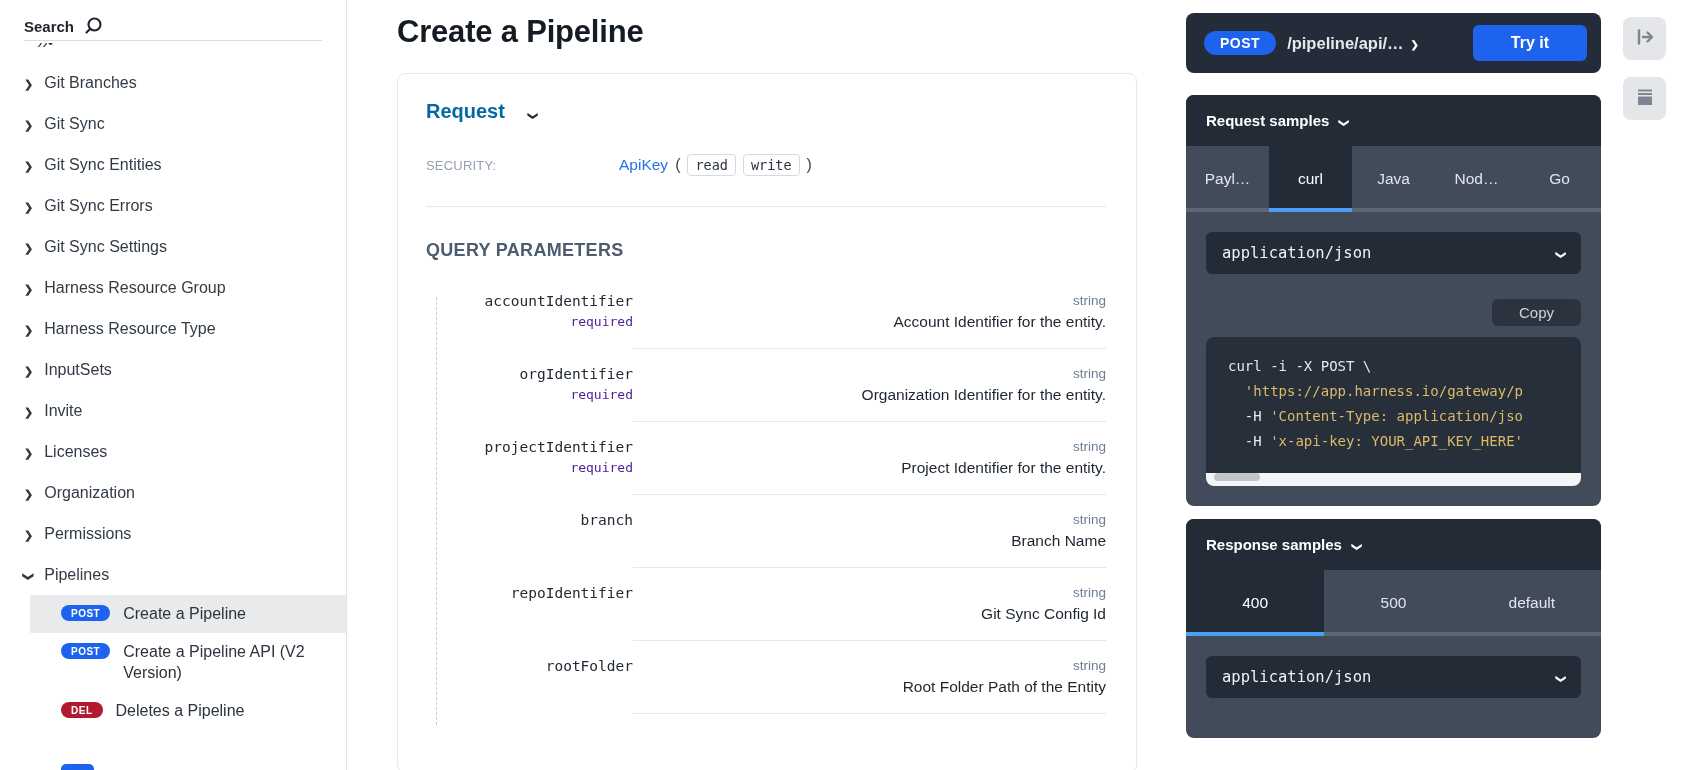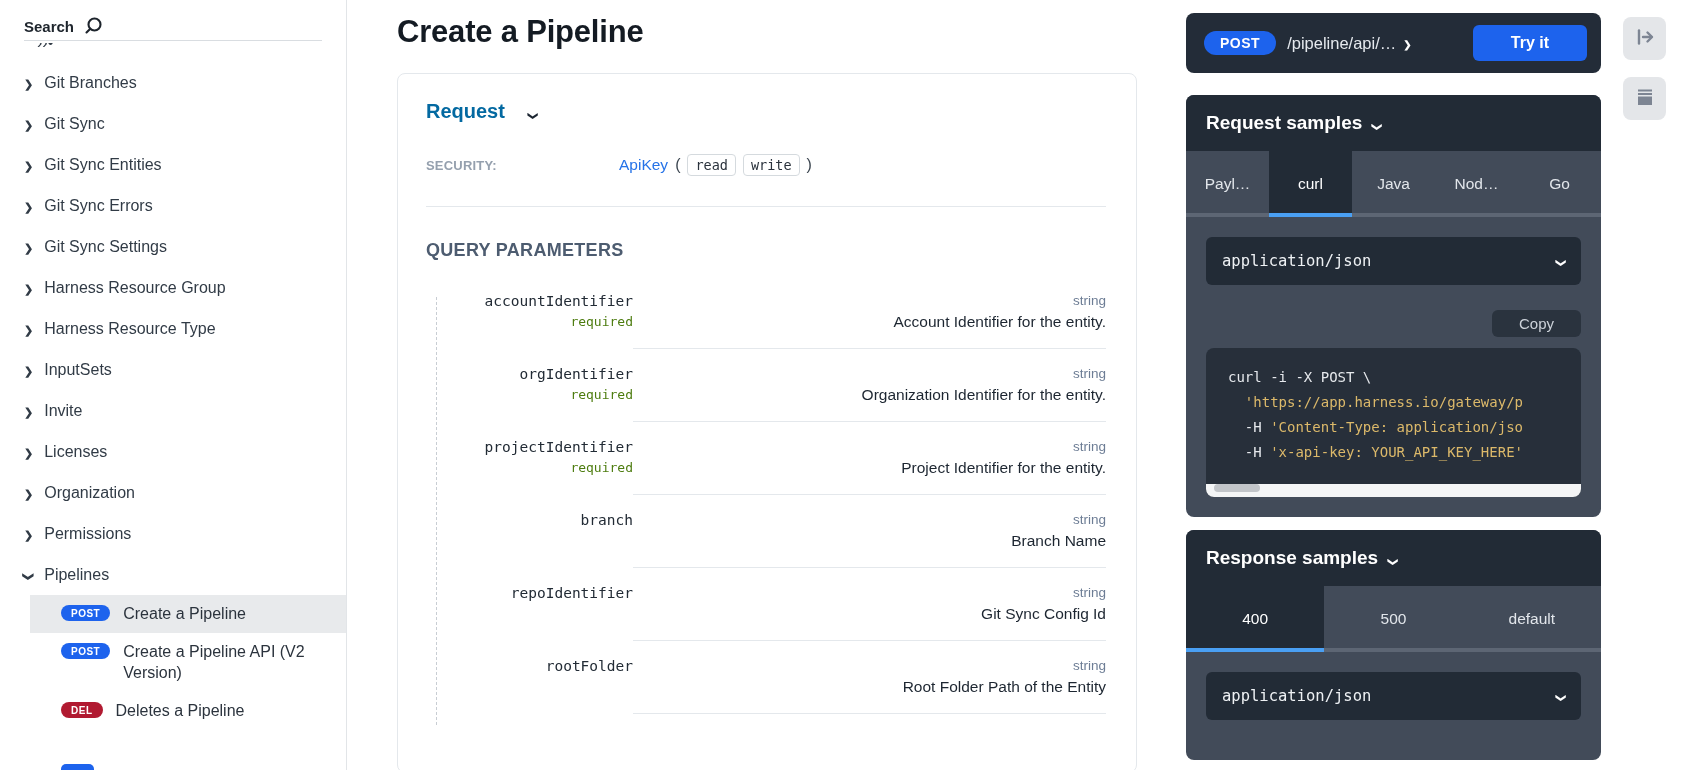--- a/index.html
+++ b/index.html
@@ -30,54 +30,54 @@
   .badge.del { background:#b11a31; }
   .child-label { font-size:16px; color:#2b333d; max-width:232px; line-height:1.35; }
   .partial-badge { position:absolute; left:61px; bottom:-3px; width:33px; height:9px; border-radius:5px 5px 0 0; background:#1d63ed; }
 
   
   .main { position:absolute; left:397px; top:0; width:740px; height:770px; }
   .page-title { margin-top:14px; font-size:31px; font-weight:700; color:#141b23; letter-spacing:-.2px; }
   .card { margin-top:23px; border:1px solid #e4e8ec; border-radius:8px; padding:26px 30px 10px 28px; height:700px; overflow:hidden; }
   .req-head { display:flex; align-items:center; gap:24px; font-size:20px; font-weight:700; color:#0369a1; cursor:pointer; }
   .sec-row { display:flex; margin-top:31px; align-items:baseline; }
-  .sec-label { width:193px; flex:none; font-size:13px; font-weight:700; color:#95a0ae; letter-spacing:.2px; }
+  .sec-label { width:193px; flex:none; font-size:13px; font-weight:400; color:#95a0ae; letter-spacing:.2px; }
   .sec-val { display:flex; align-items:center; gap:7px; font-size:15.5px; color:#1b2430; }
   .sec-val a { color:#2673e8; text-decoration:none; cursor:pointer; }
   .paren { font-size:16px; color:#3c4650; }
   .chip { font-family:"DejaVu Sans Mono", monospace; font-size:13.5px; color:#2a323c; border:1px solid #d5dade; border-radius:4px; padding:2px 7px; background:#fff; }
   .rule { border:none; border-top:1px solid #e4e8ec; margin:30px 0 0 0; }
   .qp-label { margin-top:33px; font-size:18px; font-weight:700; color:#4d5c70; letter-spacing:.3px; }
   .params { position:relative; margin-top:32px; }
   .dashline { position:absolute; left:10px; top:4px; bottom:6px; border-left:1px dashed #c8cdd3; }
   .param { display:flex;text-align:right; }
   .pleft { width:207px; flex:none; padding-left:25px; }
   .pname { display:block; font-family:"DejaVu Sans Mono", monospace; font-size:14.5px; color:#222b35; }
-  .preq { display:block; margin-top:5px; font-family:"DejaVu Sans Mono", monospace; font-size:13px; color:#4d7c0f; }
+  .preq { display:block; margin-top:5px; font-family:"DejaVu Sans Mono", monospace; font-size:13px; color:#4c1d95; }
   .pright { flex:1; border-bottom:1px solid #e4e8ec; padding-bottom:17px; margin-bottom:17px; }
   .ptype { font-size:13.5px; color:#6d7d95; }
   .pdesc { margin-top:5px; font-size:15.5px; color:#1d2631; }
 
   
   .rightcol { position:absolute; left:1186px; top:13px; width:415px; }
   .endpoint-bar { display:flex; align-items:center; background:#232c38; border-radius:8px; height:60px; padding:0 14px 0 18px; }
   .endpoint-bar .badge { border-radius:14px; padding:5px 16px 4px 16px; font-size:14px; margin:0; }
-  .endpoint-path { margin-left:11px; font-size:16.5px; color:#e5e9ee; cursor:pointer; }
+  .endpoint-path { margin-left:11px; font-size:16.5px; color:#e5e9ee; cursor:pointer;font-weight:bold; }
   .endpoint-bar .chev { margin-left:7px; }
   .tryit { margin-left:auto; background:#1d63ed; color:#fff; border:none; border-radius:6px; font-family:inherit; font-size:16px; font-weight:700; padding:9px 38px; cursor:pointer; }
 
   .panel { background:#424b59; border-radius:8px; overflow:hidden; margin-top:22px; }
-  .panel-head { display:flex; align-items:center; gap:11px; background:#222b36; padding:17px 20px; font-size:19px; font-weight:700; color:#fff; cursor:pointer; }
+  .panel-head { display:flex; align-items:center; gap:11px; background:#222b36; padding:17px 20px; font-size:15px; font-weight:700; color:#fff; cursor:pointer; }
   .tabstrip { position:relative; display:flex; height:66px; }
   .tabstrip::before { content:""; position:absolute; left:0; right:0; bottom:0; height:4px; background:#757d8a; opacity:.55; }
   .tab { position:relative; flex:1; display:flex; align-items:center; justify-content:center; font-size:15.5px; color:#e2e6eb; cursor:pointer; white-space:nowrap; overflow:hidden; }
   .tab.active { background:#222b36; color:#fff; }
   .tab.active::after { content:""; position:absolute; left:0; right:0; bottom:0; height:4px; background:#4aa0f4; }
   .panel-body { padding:20px; }
-  .select { display:flex; align-items:center; justify-content:space-between; background:#222b36; border-radius:6px; height:48px; padding:0 16px; cursor:pointer; }
+  .select { display:flex; align-items:center; justify-content:space-between; background:#222b36; border-radius:6px; height:42px; padding:0 16px; cursor:pointer; }
   .select code { font-family:"DejaVu Sans Mono", monospace; font-size:15.5px; color:#eef1f4; }
   .copy-row { display:flex; justify-content:flex-end; margin:25px 0 11px 0; }
   .copy-btn { background:#2a333e; color:#ccd2d9; border:none; border-radius:6px; font-family:inherit; font-size:15px; padding:5px 27px; cursor:pointer; }
   .codeblock { background:#272f3a; border-radius:8px; overflow:hidden; }
   .codeblock pre { padding:17px 0 17px 22px; font-family:"DejaVu Sans Mono", monospace; font-size:14px; line-height:25px; white-space:pre; overflow:hidden; }
   .code-plain { color:#e6e9ed; }
   .code-string { color:#dcb96a; }
   .hscroll { height:13px; background:#f4f5f6; }
   .hthumb { width:46px; height:8px; margin:2px 0 0 8px; border-radius:4px; background:#c2c5c9; cursor:pointer; }
   .resp-body { padding:20px 20px 40px 20px; }

